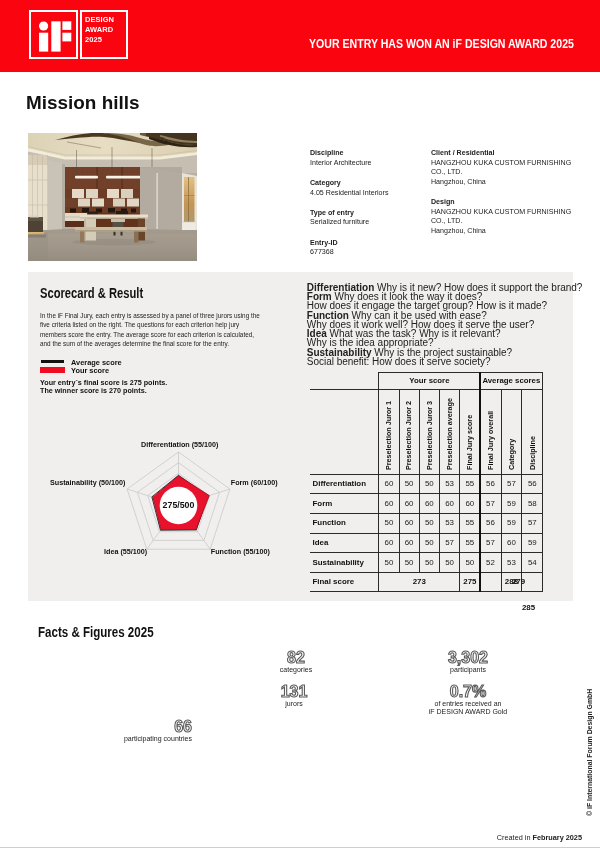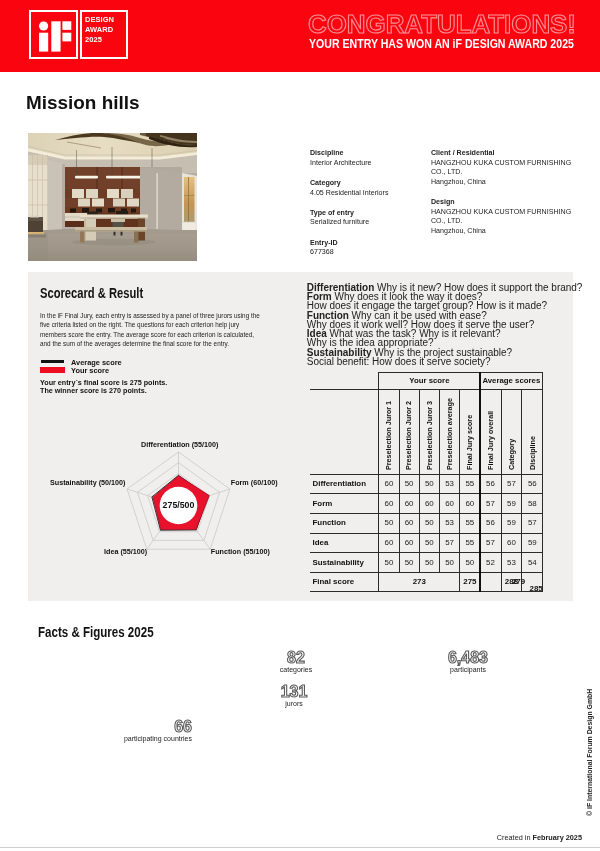--- a/index.html
+++ b/index.html
@@ -20,21 +20,20 @@
     <circle cx="14.6" cy="16" r="4.6" fill="#fff"></circle>
     <rect x="10" y="22.7" width="9.2" height="18.9" fill="#fff"></rect>
     <rect x="22.3" y="11.3" width="9.3" height="30.3" fill="#fff"></rect>
     <rect x="33.4" y="11.3" width="8.9" height="8.6" fill="#fff"></rect>
     <rect x="33.4" y="22.7" width="8.9" height="8.7" fill="#fff"></rect>
   </svg>
 
   <div class="abs" style="left:80px;top:10px;width:44px;height:45px;border:2px solid #fff;"></div>
   <div class="abs b" style="left:85px;top:14.6px;width:42px;font-size:7.5px;line-height:10.4px;color:#fff;letter-spacing:0.05px;">DESIGN<br>AWARD<br>2025</div>
 
-  <div class="abs b" id="congrats" style="left:308px;top:12.2px;font-size:25.9px;line-height:25.9px;color:transparent;-webkit-text-stroke:1.1px rgba(255,255,255,0.55);white-space:nowrap;">CONGRATULATIONS!</div>
 
   <div class="abs b" id="subtitle" style="left:308.5px;top:37.6px;font-size:12.2px;line-height:12.2px;color:#fff;white-space:nowrap;transform:scaleX(0.868);transform-origin:0 0;">YOUR ENTRY HAS WON AN iF DESIGN AWARD 2025</div>
 
   <div class="abs b" style="left:26.2px;top:93px;font-size:18.1px;color:#111;transform:scaleX(1.045);transform-origin:0 0;white-space:nowrap;">Mission hills</div>
 
   <svg class="abs" style="left:28px;top:133px;" width="169" height="128" viewBox="0 0 169 128">
     <defs>
       <linearGradient id="floorg" x1="0" y1="0" x2="0" y2="1">
         <stop offset="0" stop-color="#a89f91"></stop>
           <stop offset="0.55" stop-color="#a0978a"></stop>
@@ -336,40 +335,44 @@
   <div class="abs" style="left:439.5px;top:552.6px;width:20.2px;height:19.65px;line-height:19.65px;text-align:center;font-size:7.9px;color:#222;">50</div>
   <div class="abs" style="left:459.7px;top:552.6px;width:20.3px;height:19.65px;line-height:19.65px;text-align:center;font-size:7.9px;color:#222;">50</div>
   <div class="abs" style="left:480.0px;top:552.6px;width:21.0px;height:19.65px;line-height:19.65px;text-align:center;font-size:7.9px;color:#222;">52</div>
   <div class="abs" style="left:501.0px;top:552.6px;width:20.9px;height:19.65px;line-height:19.65px;text-align:center;font-size:7.9px;color:#222;">53</div>
   <div class="abs" style="left:521.9px;top:552.6px;width:20.8px;height:19.65px;line-height:19.65px;text-align:center;font-size:7.9px;color:#222;">54</div>
   <div class="abs b" style="left:312.5px;top:572.2px;height:19.65px;line-height:19.65px;font-size:7.9px;color:#111;white-space:nowrap;">Final score</div>
   <div class="abs b" style="left:378.8px;top:572.2px;width:80.9px;height:19.65px;line-height:19.65px;text-align:center;font-size:7.9px;color:#111;">273</div>
   <div class="abs b" style="left:459.7px;top:572.2px;width:20.3px;height:19.65px;line-height:19.65px;text-align:center;font-size:7.9px;color:#111;">275</div>
   <div class="abs b" style="left:480.0px;top:572.2px;width:21.0px;height:19.65px;line-height:19.65px;text-align:center;font-size:7.9px;color:#111;margin-left:28px;">279</div>
   <div class="abs b" style="left:501.0px;top:572.2px;width:20.9px;height:19.65px;line-height:19.65px;text-align:center;font-size:7.9px;color:#111;">288</div>
-  <div class="abs b" style="left:521.9px;top:579px;width:20.8px;height:19.65px;line-height:19.65px;text-align:right;font-size:7.9px;color:#111;">285</div>
+  <div class="abs b" style="left:521.9px;top:598px;width:20.8px;height:19.65px;line-height:19.65px;text-align:left;font-size:7.9px;color:#111;">285</div>
   </div>
 
   <div class="abs b" style="left:38px;top:624px;font-size:14px;color:#111;transform:scaleX(0.825);transform-origin:0 0;white-space:nowrap;">Facts &amp; Figures 2025</div>
 
   <div class="abs stat" style="left:226px;top:652px;width:140px;text-align:center;">
     <div class="num">82</div>
       <div class="lbl">categories</div>
   </div>
   <div class="abs stat" style="left:398px;top:652px;width:140px;text-align:center;">
-    <div class="num">6,483</div>
+    <div class="num">3,302</div>
       <div class="lbl">participants</div>
   </div>
   <div class="abs stat" style="left:52px;top:721px;width:140px;text-align:right;">
     <div class="num">66</div>
       <div class="lbl">participating countries</div>
   </div>
   <div class="abs stat" style="left:224px;top:685.5px;width:140px;text-align:center;">
     <div class="num">131</div>
       <div class="lbl">jurors</div>
+  </div>
+  <div class="abs stat" style="left:398px;top:685.5px;width:140px;text-align:center;">
+    <div class="num">0.7%</div>
+      <div class="lbl">of entries received an<br>iF DESIGN AWARD Gold</div>
   </div>
   <style>
     .stat .num{font-size:16px;line-height:12.5px;font-weight:bold;color:#fff;-webkit-text-stroke:1.1px #5a5a5a;}
     .stat .lbl{font-size:7px;color:#222;line-height:8.3px;margin-top:1.5px;}
   </style>
 
   <div class="abs b" style="left:585.5px;top:815.5px;font-size:6.9px;color:#222;transform:rotate(-90deg);transform-origin:0 0;white-space:nowrap;">© iF International Forum Design GmbH</div>
 
   <div class="abs" style="right:18px;top:833px;font-size:7.3px;color:#222;white-space:nowrap;">Created in <span class="b">February 2025</span></div>
 

